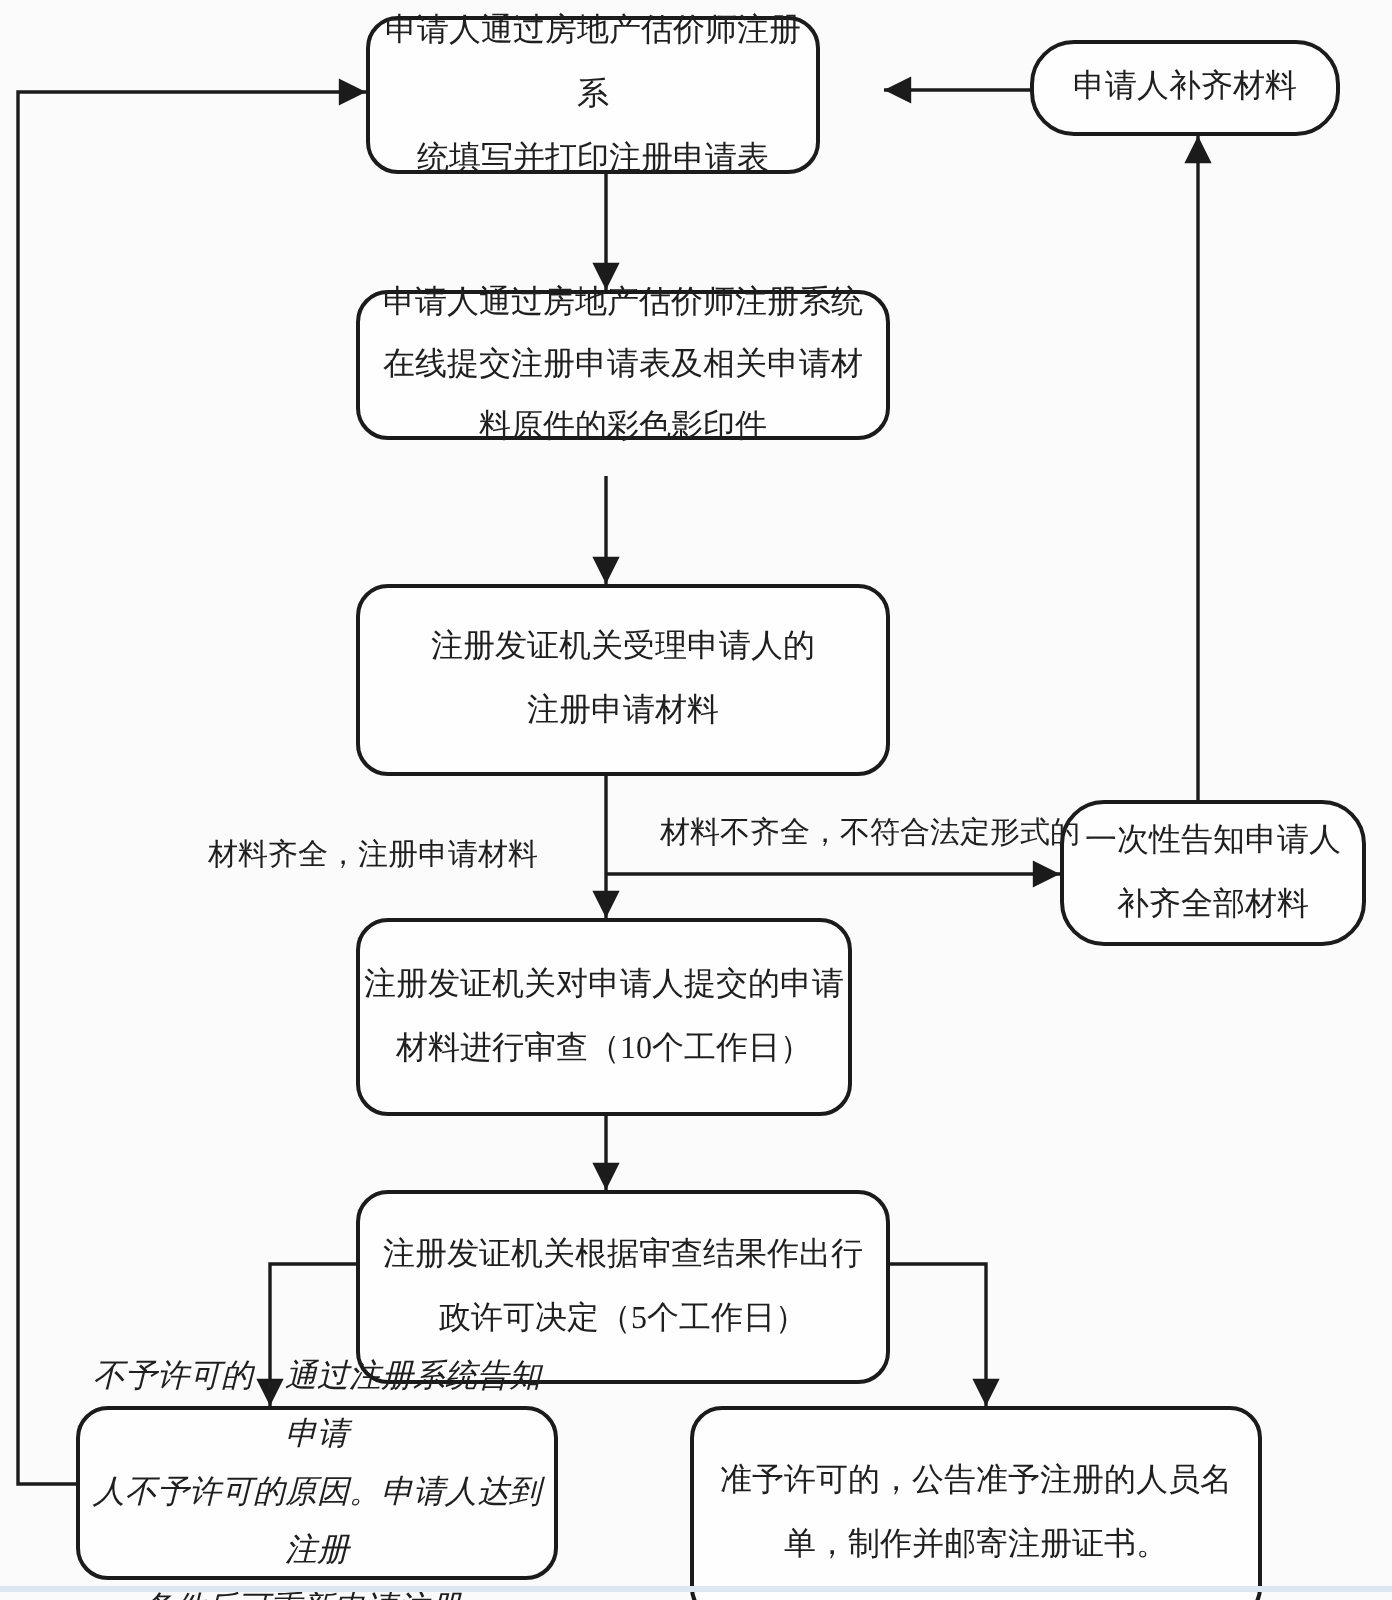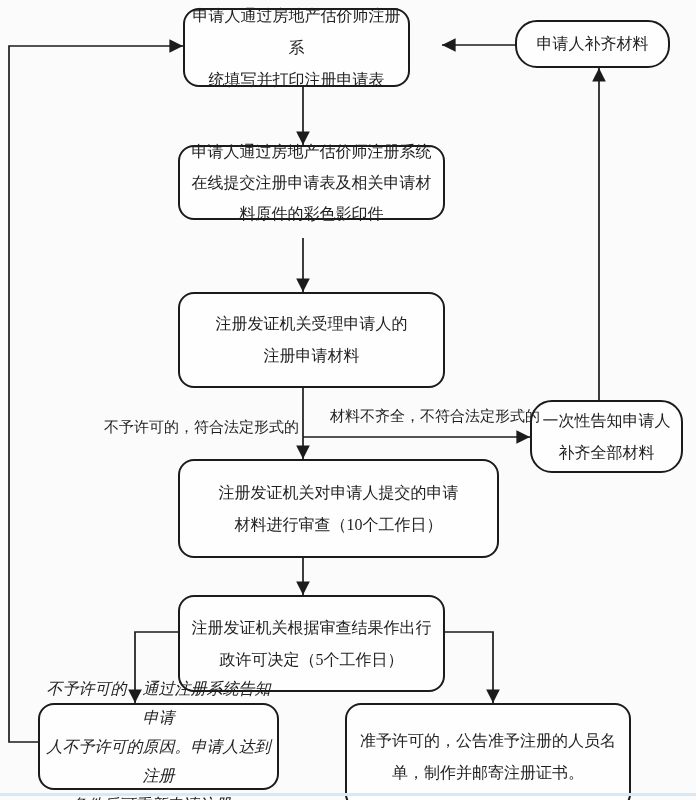--- a/index.html
+++ b/index.html
@@ -98,40 +98,40 @@
   <div class="node" style="left:178px; top:292px; width:267px; height:96px;">
     <span class="node-text">注册发证机关受理申请人的
 注册申请材料</span>
   </div>
 
   <div class="node r12" style="left:530px; top:400px; width:153px; height:73px;">
     <span class="node-text">一次性告知申请人
 补齐全部材料</span>
   </div>
 
-  <div class="node" style="left:178px; top:459px; width:321px; height:99px;">
+  <div class="node" style="left:178px; top:459px; width:248px; height:99px;">
     <span class="node-text">注册发证机关对申请人提交的申请
 材料进行审查（10个工作日）</span>
   </div>
 
   <div class="node" style="left:178px; top:595px; width:267px; height:97px;">
     <span class="node-text">注册发证机关根据审查结果作出行
 政许可决定（5个工作日）</span>
   </div>
 
   <div class="node lh29" style="left:38px; top:703px; width:241px; height:87px;font-style:italic;">
     <span class="node-text">不予许可的，通过注册系统告知申请
 人不予许可的原因。申请人达到注册
 条件后可重新申请注册。</span>
   </div>
 
   <div class="node" style="left:345px; top:703px; width:286px; height:107px;">
     <span class="node-text">准予许可的，公告准予注册的人员名
 单，制作并邮寄注册证书。</span>
   </div>
 
-  <div class="edge-label" style="left:104px; top:418px;">不予许可的，符合法定形式的</div>
+  <div class="edge-label" style="left:104px; top:418px;">材料齐全，注册申请材料</div>
 
   <div class="edge-label" style="left:330px; top:407px;">材料不齐全，不符合法定形式的</div>
 
   <div class="bottom-rule"></div>
 
 </div>
 
 </body></html>

